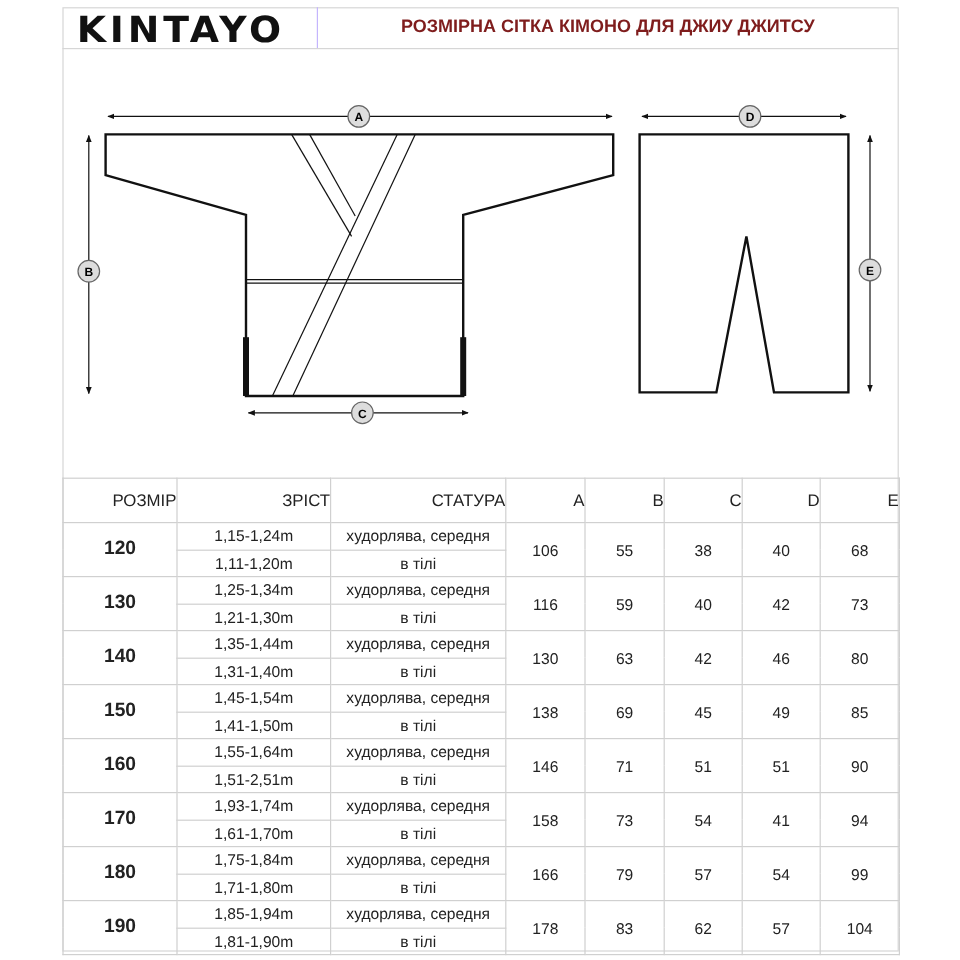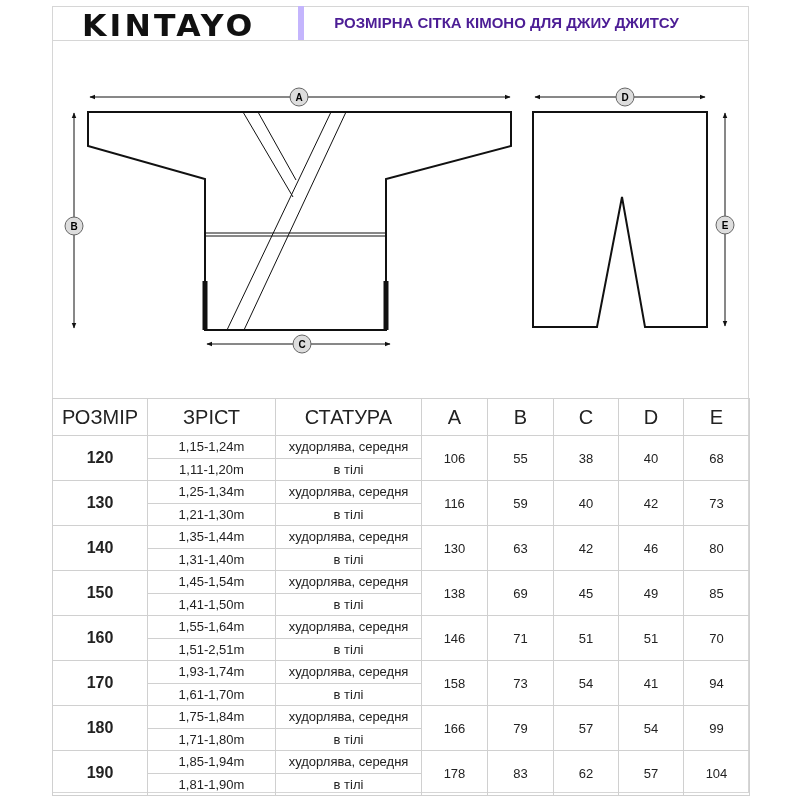--- a/index.html
+++ b/index.html
@@ -2,33 +2,33 @@
 <html><head>
 <meta charset="utf-8">
 <style>
   html, body { margin:0; padding:0; background:#ffffff; }
   body { width:800px; height:800px; position:relative; overflow:hidden;
          font-family:"Liberation Sans", sans-serif; color:#222; }
   .frame { position:absolute; left:52px; top:6px; width:697px; height:787px;
            border:1px solid #d6d6d6; box-sizing:border-box; }
   .header { position:absolute; left:52px; top:6px; width:697px; height:35px;
             border-bottom:1px solid #d6d6d6; box-sizing:border-box; }
-  .logo-cell { position:absolute; left:18px; top:0; width:212px; height:34px;
-               border-right:6px solid #c4b5fd;padding-left:16px; }
+  .logo-cell { position:absolute; left:0; top:0; width:212px; height:34px;
+               border-right:1px solid #c4b5fd; }
   .logo { position:absolute; left:12px; top:2px; font-family:"DejaVu Sans", sans-serif;
           font-weight:bold; font-size:30px; letter-spacing:3px; color:#111;
           transform:scaleX(1.05); transform-origin:left; }
   .title { position:absolute; left:212px; right:0; top:0; height:34px;
-           line-height:34px; text-align:center; font-weight:bold; font-size:15px; color:#4c1d95; }
+           line-height:34px; text-align:center; font-weight:bold; font-size:15px; color:#7f1d1d; }
   svg.drawing { position:absolute; left:0; top:0; }
   table.sizes { position:absolute; left:52px; top:398px; width:697px;
                 border-collapse:collapse; table-layout:fixed; }
   table.sizes td, table.sizes th { border:1px solid #d0d0d0; text-align:center;
                 padding:0; font-size:13px; color:#222; font-weight:normal; }
-  table.sizes th { height:36px; font-size:20px; }
+  table.sizes th { height:36px; font-size:14px;text-align:right; }
   table.sizes td { height:21.5px; }
   table.sizes td.size { font-weight:bold; font-size:16px; }
   table.sizes td.num { font-size:13px; }
 </style>
 </head>
 <body>
 
 <div class="frame"></div>
 
 <div class="header">
@@ -172,21 +172,21 @@
         <td>в тілі</td>
       </tr>
       <tr>
         <td rowspan="2" class="size">160</td>
         <td>1,55-1,64m</td>
         <td>худорлява, середня</td>
         <td rowspan="2" class="num">146</td>
         <td rowspan="2" class="num">71</td>
         <td rowspan="2" class="num">51</td>
         <td rowspan="2" class="num">51</td>
-        <td rowspan="2" class="num">70</td>
+        <td rowspan="2" class="num">90</td>
       </tr>
       <tr>
         <td>1,51-2,51m</td>
         <td>в тілі</td>
       </tr>
       <tr>
         <td rowspan="2" class="size">170</td>
         <td>1,93-1,74m</td>
         <td>худорлява, середня</td>
         <td rowspan="2" class="num">158</td>

